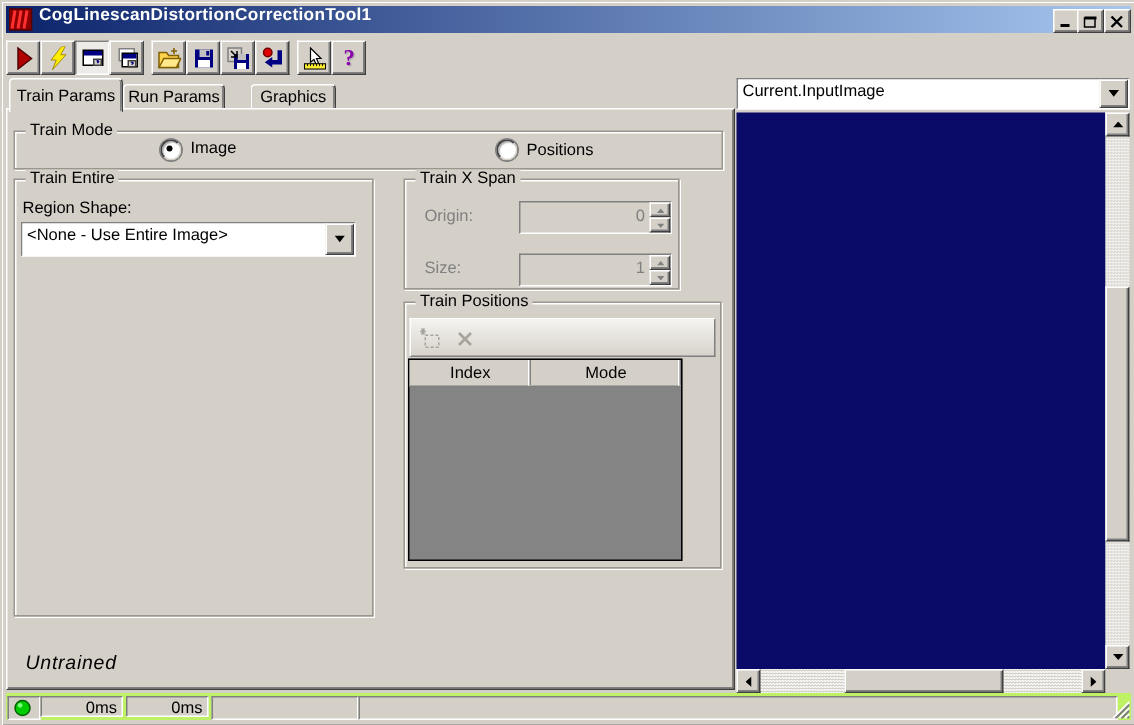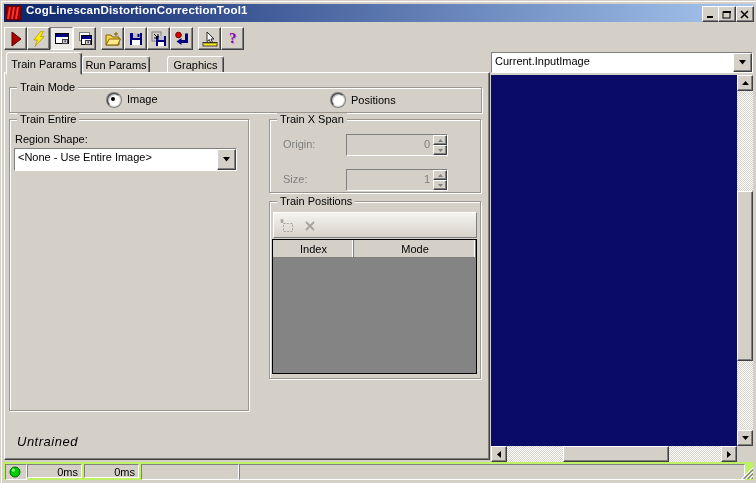--- a/index.html
+++ b/index.html
@@ -200,21 +200,21 @@
     <div class="abs combo sunken" style="left:5px;top:35px;width:221px">
       <div class="txt">&lt;None - Use Entire Image&gt;</div>
       <div class="drop raised">
         <svg width="7" height="5" viewBox="0 0 7 5">
             <polygon points="0,0 7,0 3.5,4.5" fill="#000"></polygon>
           </svg>
       </div>
     </div>
   </div>
 
-  <div class="group" style="left:268px;top:112px;width:212px;height:80px;z-index:2">
+  <div class="group" style="left:268px;top:112px;width:184px;height:80px;z-index:2">
     <div class="frame etched"></div>
     <div class="legend">Train X Span</div>
     <div class="abs dis" style="left:14px;top:25px">Origin:</div>
     <div class="abs spinedit panel-sunken" style="left:77px;top:21px;width:100px">
       <div class="val">0</div>
       <div class="spin">
         <div class="raised">
             <svg width="5" height="3" viewBox="0 0 5 3">
               <polygon points="2.5,0 5,3 0,3" fill="#808080"></polygon>
             </svg>
@@ -249,21 +249,21 @@
     <div class="legend">Train Positions</div>
     <div class="abs" style="left:4px;top:17px;width:204px;height:26px;background:linear-gradient(#f4f3ef,#d7d3cb);border:1px solid;border-color:#ffffff #808080 #808080 #ffffff;display:flex;align-items:center;gap:8px;padding-left:6px;box-sizing:border-box">
       <svg width="15" height="15" viewBox="0 0 15 15">
         <rect x="3.5" y="5.5" width="9" height="8" fill="none" stroke="#a8a49c" stroke-dasharray="2,1.4"></rect>
         <path d="M2,1 v4 M0,3 h4 M1,1 l2,4 M3,1 l-2,4" stroke="#a8a49c" stroke-width=".9"></path>
       </svg>
       <svg width="14" height="14" viewBox="0 0 14 14">
         <path d="M3,4 L11,12 M11,4 L3,12" stroke="#a8a49c" stroke-width="1.8"></path>
       </svg>
     </div>
-    <div id="grid" class="abs" style="left:3px;top:44px;width:205px;height:135px;box-sizing:border-box">
+    <div id="grid" class="abs" style="left:3px;top:44px;width:183px;height:135px;box-sizing:border-box">
       <div id="grid-header">
         <div class="gh-cell" style="width:81px">Index</div>
         <div class="gh-cell" style="flex:1">Mode</div>
       </div>
       <div style="flex:1"></div>
     </div>
   </div>
 
   <div class="abs cmd raised" style="left:263px;top:391px;width:127px;height:23px">
     <span>Grab Train Image</span>

